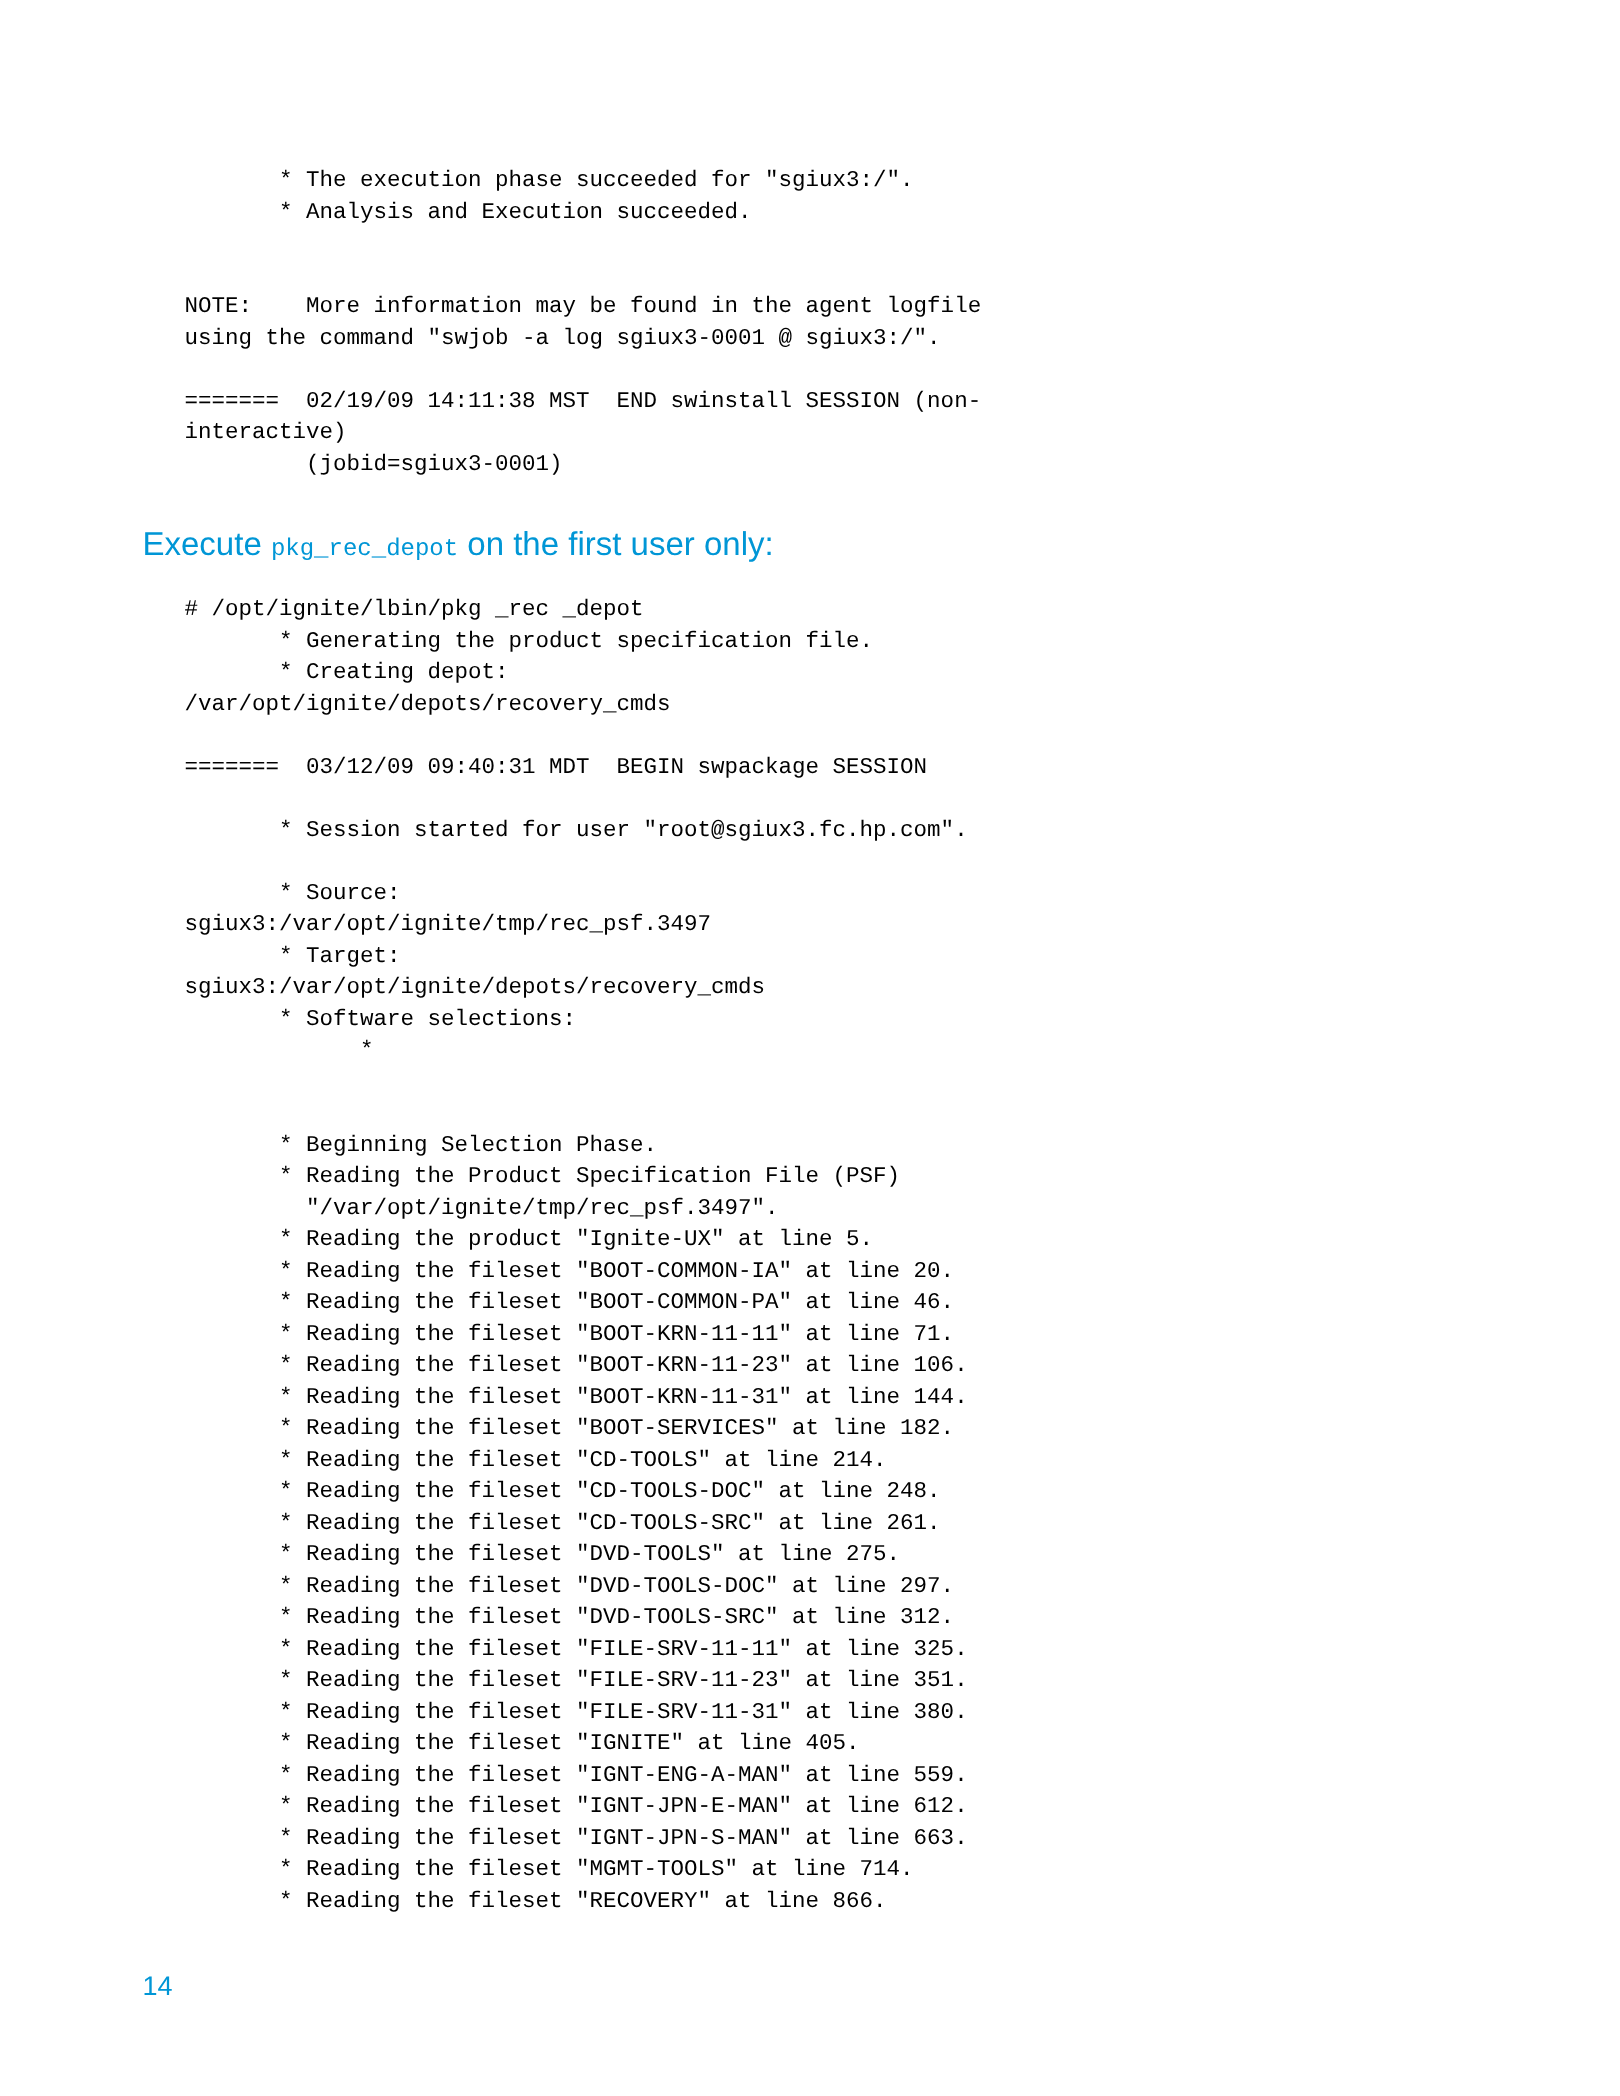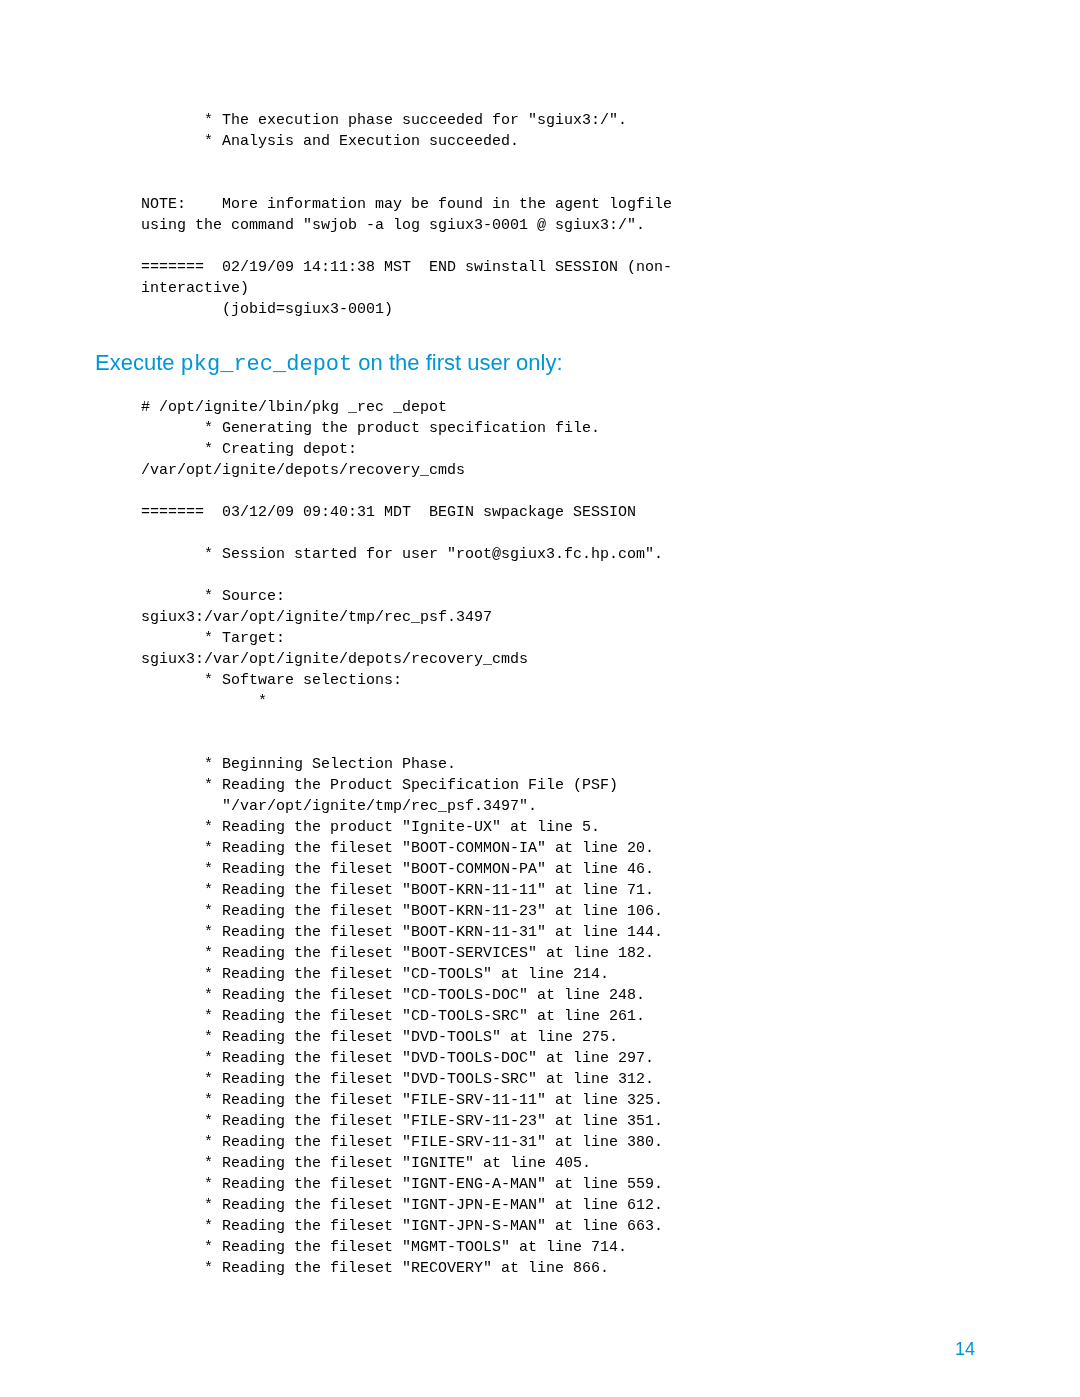--- a/index.html
+++ b/index.html
@@ -12,40 +12,40 @@
     .page {
       padding: 110px 95px 50px 95px;
       box-sizing: border-box;
     }
     .code-block {
       font-family: "Courier New", Courier, monospace;
       font-size: 15px;
       line-height: 1.4;
       color: #000;
       white-space: pre;
-      margin-left: 46px;
+      margin-left: 28px;
     }
     .heading {
       font-family: Arial, Helvetica, sans-serif;
       font-size: 22px;
       font-weight: 400;
       color: #0096d6;
       margin: 30px 0 20px 0;
     }
     .heading .mono {
       font-family: "Courier New", Courier, monospace;
-      font-size: 22px;
+      font-size: 16px;
       color: #0096d6;
     }
     .page-number {
       font-family: Arial, Helvetica, sans-serif;
       color: #0096d6;
       font-size: 18px;
-      text-align: right;
-      margin-top: 60px;
+      text-align: left;
+      margin-top: 36px;
       padding-right: 10px;
     }
   </style>
 </head>
 <body>
 
 <div class="page">
   <div class="code-block">       * The execution phase succeeded for "sgiux3:/".
        * Analysis and Execution succeeded.
 

